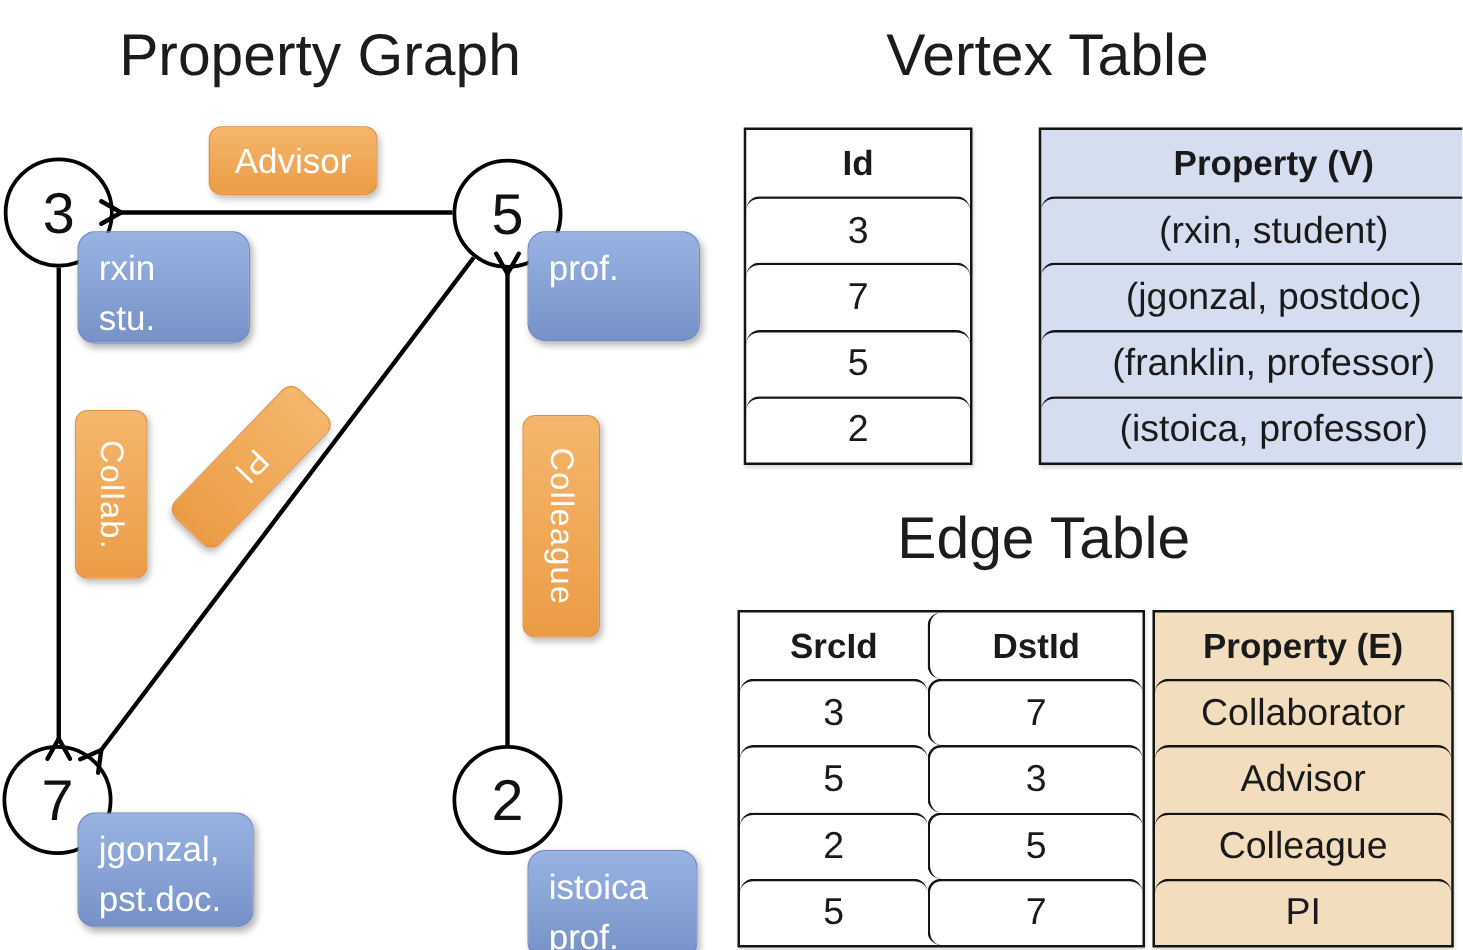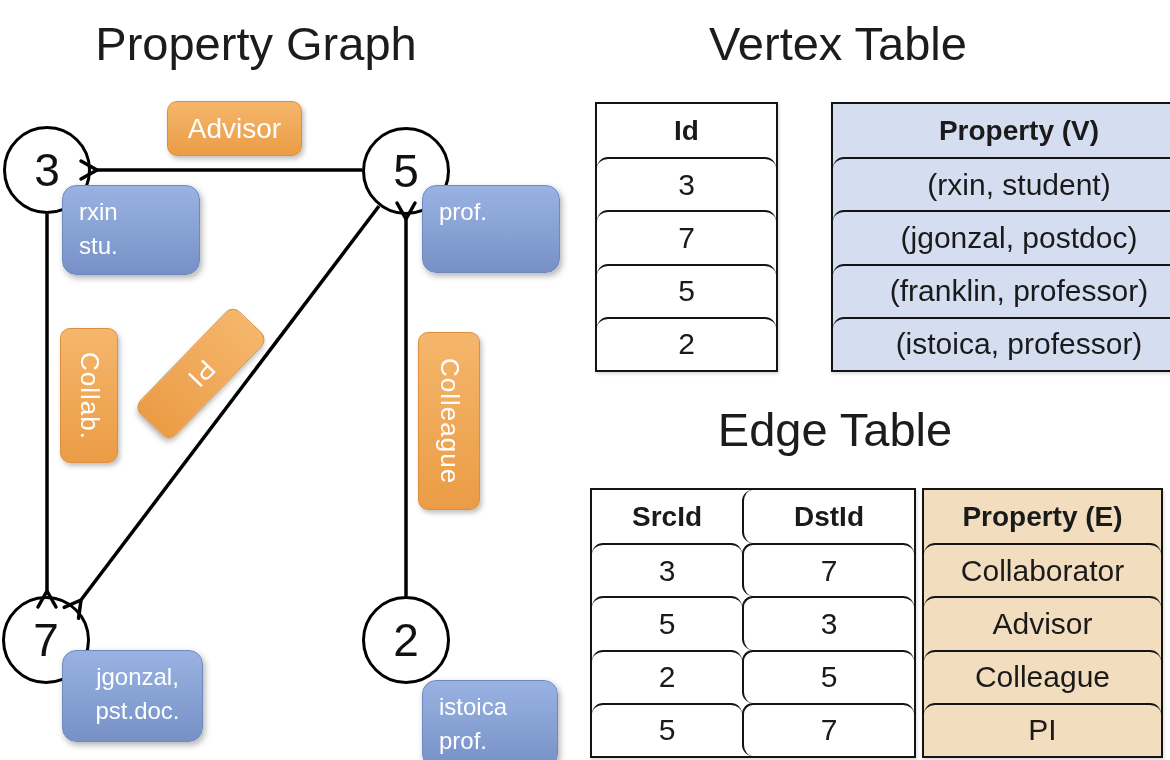--- a/index.html
+++ b/index.html
@@ -69,29 +69,29 @@
                       transform: rotate(44deg); }
 
   
   .vbox {
     position: absolute;
     box-sizing: border-box;
     background: linear-gradient(180deg, #98B3E2 0%, #7791C7 100%);
     border: 1.5px solid #7089BC;
     border-radius: 14px;
     color: #fff;
-    font-size: 24px;
+    font-size: 28px;
     line-height: 1.42;
     padding: 9px 6px 0 16px;
     box-shadow: 2px 3px 6px rgba(0,0,0,0.3);
     z-index: 5;
   }
   #vbox-rxin     { left: 62px;  top: 185px; width: 138px; height: 90px; }
   #vbox-franklin { left: 422px; top: 185px; width: 138px; height: 88px; }
-  #vbox-jgonzal  { left: 62px;  top: 650px; width: 141px; height: 92px; text-align: center; }
+  #vbox-jgonzal  { left: 62px;  top: 650px; width: 141px; height: 92px; }
   #vbox-istoica  { left: 422px; top: 652px; width: 136px; height: 88px; margin-top: 28px; }
 
   
   .tbl {
     position: absolute;
     box-sizing: border-box;
     border: 2.5px solid #141414;
     display: grid;
     grid-template-rows: repeat(5, 1fr);
     background: #fff;

